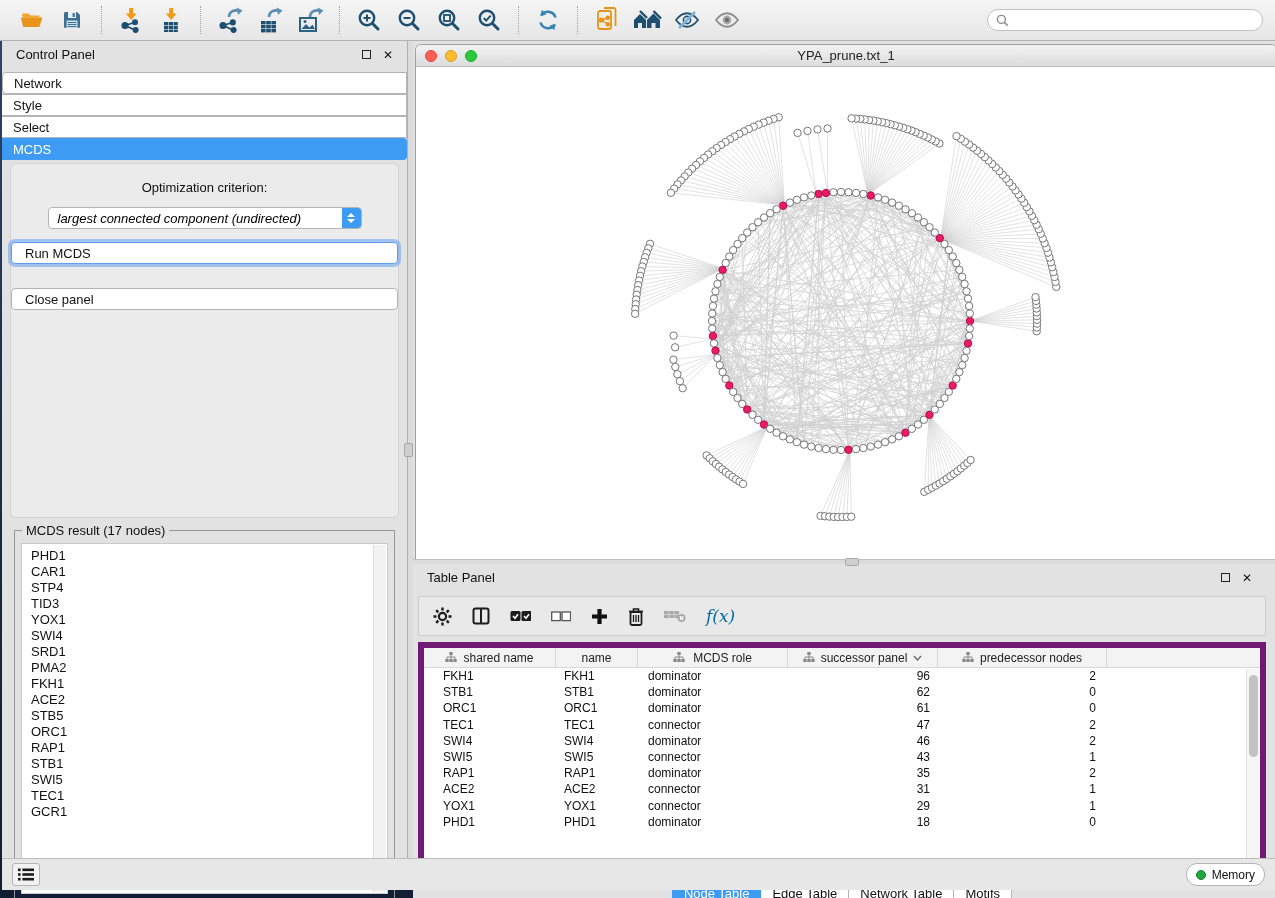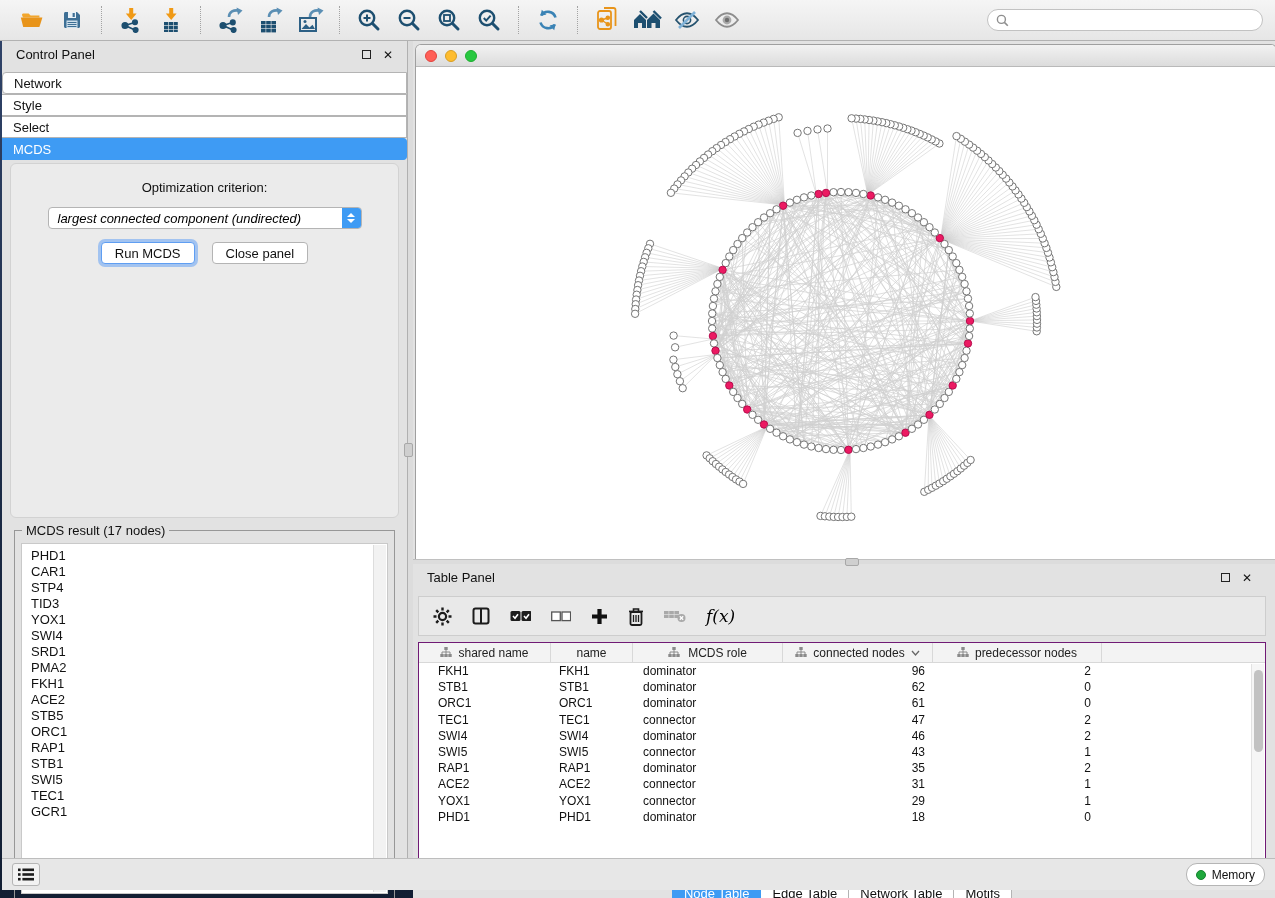--- a/index.html
+++ b/index.html
@@ -33,21 +33,21 @@
     border-radius:6px;text-align:center;padding-top:16px;}
   .opt-label{font-size:13px;color:#111;}
   .select{width:314px;height:22px;margin:12px auto 0 auto;background:#fff;border:1px solid #b4b4b4;
     border-radius:4px;display:flex;align-items:center;font-size:13px;}
   .select .sel-text{padding-left:9px;white-space:nowrap;font-style:italic;}
   .stepper{margin-left:auto;width:19px;height:20px;background:#3e9bf4;border-radius:0 3px 3px 0;
     display:flex;flex-direction:column;align-items:center;justify-content:center;gap:2px;}
   .stepper i{width:0;height:0;border-left:4px solid transparent;border-right:4px solid transparent;}
   .stepper .up{border-bottom:4px solid #fff;}
   .stepper .dn{border-top:4px solid #fff;}
-  .btn-row{margin-top:13px;display:flex;justify-content:center;gap:17px;}
+  .btn-row{margin-top:13px;display:flex;justify-content:center;gap:24px;flex-direction:column;}
   .btn{height:22px;padding:0 13px;background:#fff;border:1px solid #b4b4b4;border-radius:4px;
     font-size:13px;color:#111;display:flex;align-items:center;}
   .btn.focused{border-color:#5f9ef2;box-shadow:0 0 0 3px rgba(90,155,245,.5);}
   .fieldset{margin:12px 12px 9px 12px;height:371px;border:1px solid #979797;position:relative;}
   .fieldset .legend{position:absolute;top:-8px;left:7px;background:#e2e2e2;padding:0 4px;font-size:13px;color:#111;}
   .mcds-list{position:absolute;inset:12px 6px 6px 6px;background:#fff;border:1px solid #c9c9c9;
     font-size:13px;color:#111;overflow:hidden;}
   .mcds-list ul{margin:0;padding:4px 0 0 9px;list-style:none;line-height:16px;}
   .mcds-scroll{position:absolute;top:1px;bottom:1px;right:1px;width:13px;background:#f2f2f2;border-left:1px solid #ddd;}
   .v-split{width:6px;background:#dcdcdc;border-left:1px solid #b0b0b0;position:relative;flex:none;}
@@ -67,22 +67,22 @@
   .net-title{position:absolute;left:0;right:0;text-align:center;font-size:13px;color:#222;}
   .net-canvas{height:492px;background:#fff;}
 
   .h-split{height:5px;background:#dcdcdc;border-top:1px solid #c0c0c0;position:relative;flex:none;}
   .h-split .grip{position:absolute;left:50%;top:-2px;width:14px;height:8px;background:#cfcfcf;border:1px solid #a8a8a8;border-radius:2px;}
 
   .table-panel{flex:1;display:flex;flex-direction:column;padding:0 11px 0 5px;background:#e2e2e2;}
   .tp-toolbar{margin-top:5px;height:40px;background:#e9e9e9;border:1px solid #cdcdcd;
     display:flex;align-items:center;padding:0 14px;gap:20px;flex:none;}
   .tpi{display:flex;align-items:center;justify-content:center;}
-  .fx{font-family:"DejaVu Serif","Liberation Serif",serif;font-style:italic;font-size:17px;color:#000000;}
-  .tp-table{margin-top:6px;height:232px;background:#fff;border:1px solid #701a75;position:relative;overflow:hidden;flex:none;}
+  .fx{font-family:"DejaVu Serif","Liberation Serif",serif;font-style:italic;font-size:17px;color:#0369a1;}
+  .tp-table{margin-top:6px;height:232px;background:#fff;border:6px solid #701a75;position:relative;overflow:hidden;flex:none;}
   .thead{height:20px;background:#f3f3f3;border-bottom:1px solid #d8d8d8;display:flex;}
   .th{border-right:1px solid #d8d8d8;display:flex;align-items:center;justify-content:center;gap:6px;
     font-size:12px;color:#222;flex:none;}
   .th.filler{flex:1;border-right:none;}
   .trow{height:16.2px;display:flex;align-items:center;font-size:12px;color:#111;}
   .td{flex:none;}
   .c0{width:132px;padding-left:19px;}
   .c1{width:82px;padding-left:8px;}
   .c2{width:150px;padding-left:10px;}
   .c3{width:150px;text-align:right;padding-right:8px;}
@@ -361,20 +361,21 @@
     </div>
   </div>
 
   <div class="v-split">
       <div class="grip"></div>
     </div>
 
   <div class="right-area">
     <div class="net-window">
       <div class="titlebar">
+        <span class="net-title">YPA_prune.txt_1</span>
         <span class="lights">
           <span class="light red"></span>
           <span class="light yellow"></span>
           <span class="light green"></span>
         </span>
       </div>
       <div class="net-canvas">
         <svg width="860" height="492" viewBox="0 0 860 492">
             <g stroke="#8f8f8f" stroke-width="0.7" opacity="0.42">
               <line x1="554.0" y1="254.0" x2="303.8" y2="209.9"></line>
@@ -1312,21 +1313,21 @@
                 <svg width="12" height="11" viewBox="0 0 12 11">
                   <g fill="#8a8a8a">
                     <rect x="4.3" y="0" width="3.4" height="3"></rect>
                     <rect x="0.3" y="7" width="3.4" height="3"></rect>
                     <rect x="4.3" y="7" width="3.4" height="3"></rect>
                     <rect x="8.3" y="7" width="3.4" height="3"></rect>
                   </g>
                   <path d="M6 3v2M2 7V5h8v2M6 5v2" stroke="#8a8a8a" fill="none"></path>
                 </svg>
               </span>
-              <span>connected nodes</span>
+              <span>successor panel</span>
               <span>
                 <svg width="9" height="6" viewBox="0 0 9 6">
                   <path d="M1 1l3.5 4L8 1" stroke="#666" stroke-width="1.3" fill="none"></path>
                 </svg>
               </span>
             </div>
             <div class="th" style="width: 169px;">
               <span>
                 <svg width="12" height="11" viewBox="0 0 12 11">
                   <g fill="#8a8a8a">

